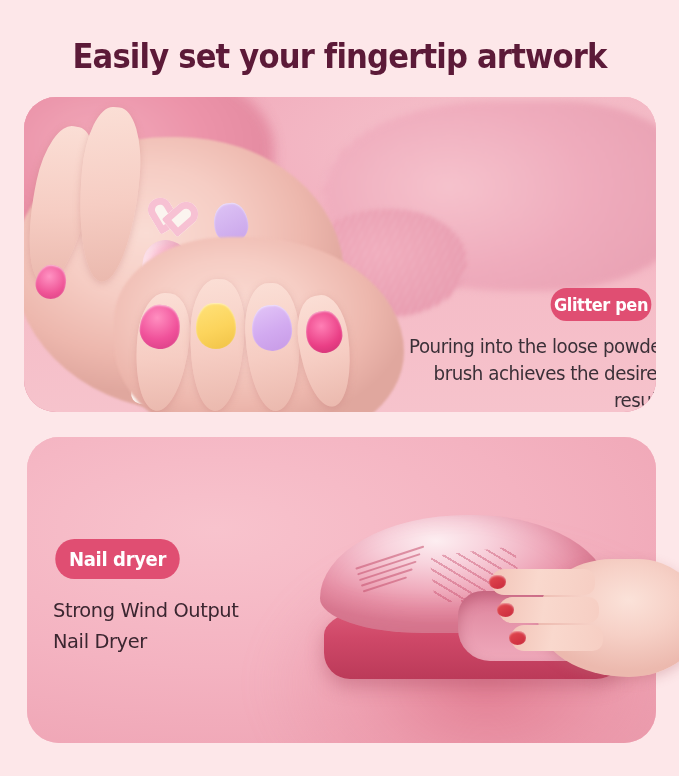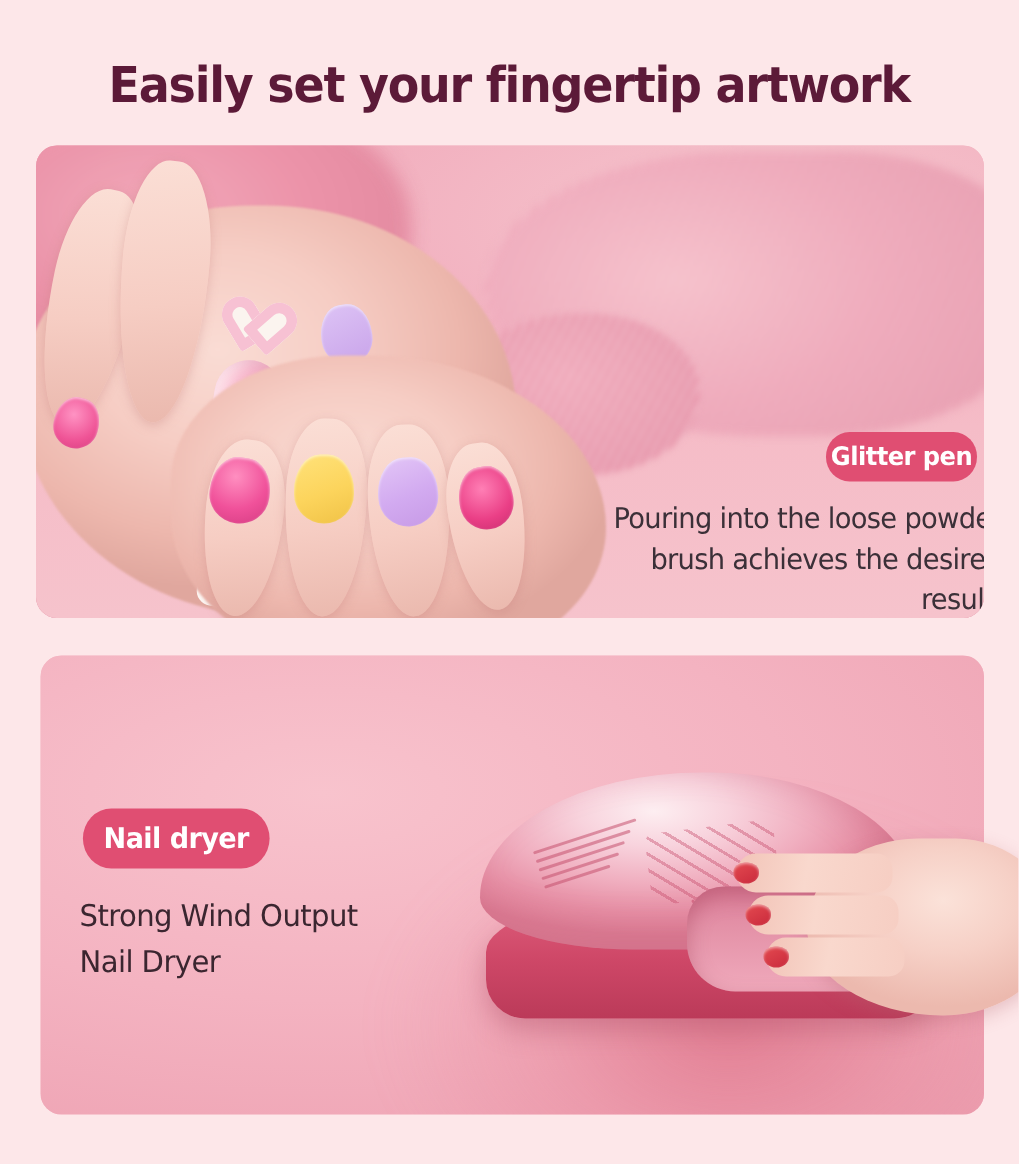--- a/index.html
+++ b/index.html
@@ -36,21 +36,21 @@
     letter-spacing: -0.9px;
     color: #5c1a38;
     line-height: 42px;
     white-space: nowrap;
     transform: scaleX(0.93);
   }
 
   
   .panel {
     position: absolute;
-    border-radius: 14px;
+    border-radius: 32px;
     overflow: hidden;
   }
 
   
   #panel-glitter-pen {
     left: 24px;
     top: 97px;
     width: 632px;
     height: 315px;
     background: #f2aebc;

